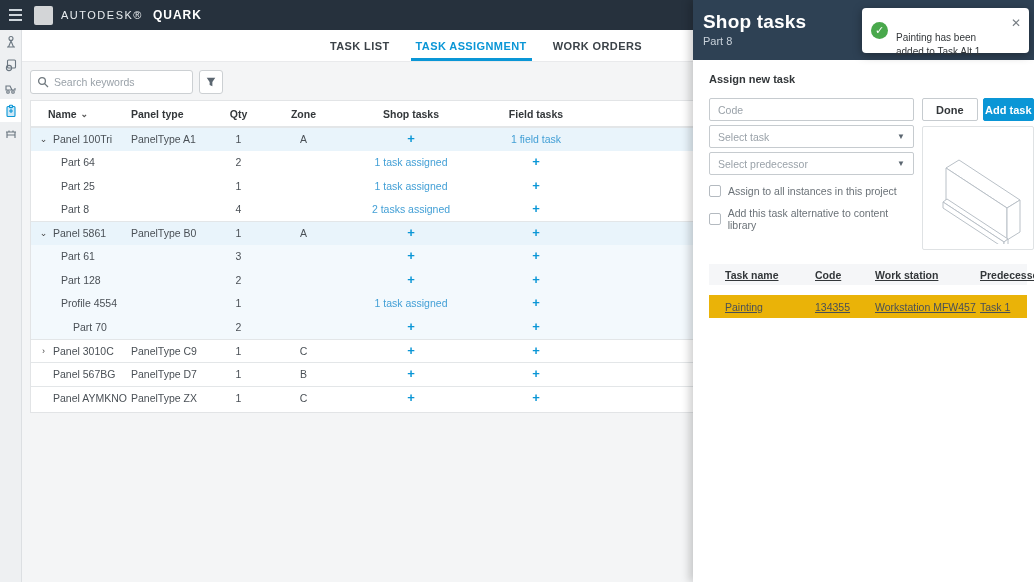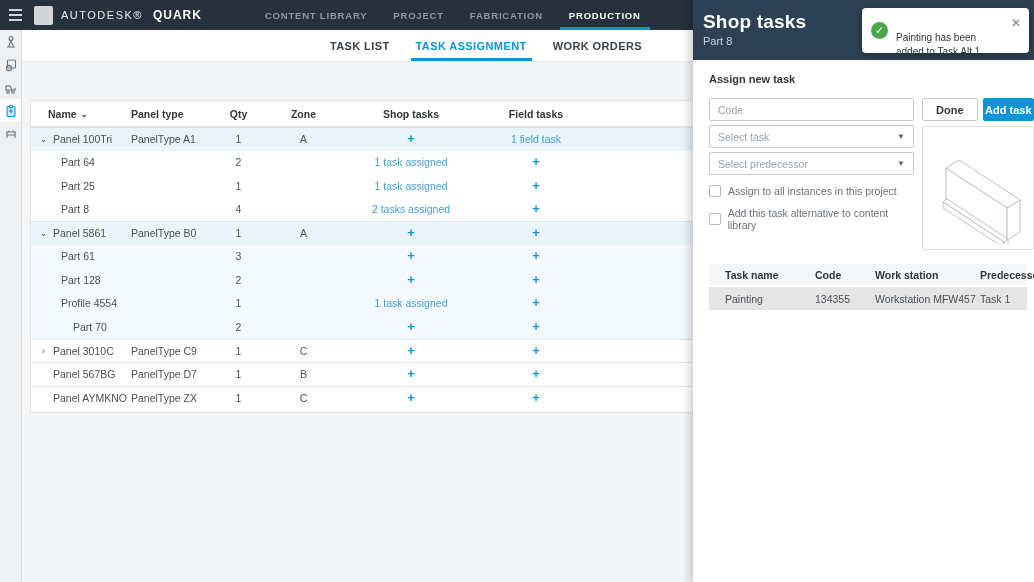--- a/index.html
+++ b/index.html
@@ -101,23 +101,23 @@
   .btn-row { display:flex; gap:5px; margin-bottom:5px; }
   .btn { height:23px; border-radius:2px; font-size:11px; font-weight:bold;
     display:flex; align-items:center; justify-content:center; cursor:pointer; }
   .btn-secondary { width:64px; background:#fff; border:1px solid #c6cbcf; color:#33373a; }
   .btn-primary { width:59px; background:#0a96d6; border:1px solid #0a96d6; color:#fff; }
   .preview-box { width:112px; height:124px; border:1px solid #dfe2e4; border-radius:2px;
     background:#fff; display:flex; align-items:center; justify-content:center; }
 
   .assigned-table { margin:14px 0 0 0; font-size:10.5px; }
   .at-head, .at-row { display:grid; grid-template-columns:90px 60px 105px 1fr;
-    align-items:center; padding:0 0 0 16px; height:23px; }
+    align-items:center; padding:0 0 0 16px; height:23px;text-decoration:underline; }
   .at-head { background:#f5f6f8; font-weight:bold; color:#33373a; border-bottom:2px solid #fff; }
-  .at-row { background:#e5e5e5; color:#4a5056; }
+  .at-row { background:#eab308; color:#4a5056;margin-top:8px; }
 
   
   .toast { position:absolute; left:862px; top:8px; width:167px; height:45px;
     background:#ffffff; border-radius:4px; box-shadow:0 2px 10px rgba(0,0,0,.35);
     display:flex; align-items:center; padding:0 8px 0 9px; gap:8px; z-index:9; }
   .toast-check { width:17px; height:17px; min-width:17px; border-radius:50%;
     background:#49a84c; color:#fff; font-size:11px; display:flex; align-items:center;
     justify-content:center; }
   .toast-msg { font-size:10px; color:#33373a; line-height:1.35; flex:1;margin-top:28px; }
   .toast-close { color:#777e84; font-size:12px; cursor:pointer; align-self:flex-start; margin-top:8px; }
@@ -127,26 +127,20 @@
 
 <div class="topbar">
   <div class="hamburger">
     <span></span>
       <span></span>
       <span></span>
   </div>
   <div class="adsk-logo"></div>
   <div class="brand">AUTODESK®</div>
   <div class="product">QUARK</div>
-  <div class="topnav">
-    <div class="nav-item" data-active="false">CONTENT LIBRARY</div>
-    <div class="nav-item" data-active="false">PROJECT</div>
-    <div class="nav-item" data-active="false">FABRICATION</div>
-    <div class="nav-item" data-active="true">PRODUCTION</div>
-  </div>
 </div>
 
 <div class="sidebar">
   <div class="side-item" data-selected="false">
     <svg width="14" height="14" viewBox="0 0 14 14">
         <circle cx="7" cy="3.5" r="2"></circle>
         <path d="M4.5 12 L7 6 L9.5 12 M3 12 h8"></path>
       </svg>
   </div>
   <div class="side-item" data-selected="false">
@@ -176,20 +170,34 @@
   </div>
 </div>
 
 <div class="tabsbar">
   <div class="tab" data-active="false">TASK LIST</div>
   <div class="tab" data-active="true">TASK ASSIGNMENT</div>
   <div class="tab" data-active="false">WORK ORDERS</div>
 </div>
 
 <div class="content">
+  <div class="search-row">
+    <div class="search-box">
+      <svg width="12" height="12" viewBox="0 0 12 12" style="stroke:#70797f;fill:none;stroke-width:1.3">
+          <circle cx="5" cy="5" r="3.4"></circle>
+          <path d="M7.6 7.6 L11 11"></path>
+        </svg>
+      <input type="text" placeholder="Search keywords" style="">
+    </div>
+    <div class="filter-btn">
+      <svg width="12" height="12" viewBox="0 0 14 14">
+          <path d="M2 2 h10 L8.6 7 v5 l-3.2 -1.6 V7 Z" fill="#5b6670"></path>
+        </svg>
+    </div>
+  </div>
 
   <div class="card">
     <div class="thead">
       <div class="c-name">
         <span>Name</span>
         <span class="sort-glyph">⌄</span>
       </div>
       <div>Panel type</div>
       <div class="c-center">Qty</div>
       <div class="c-center">Zone</div>

